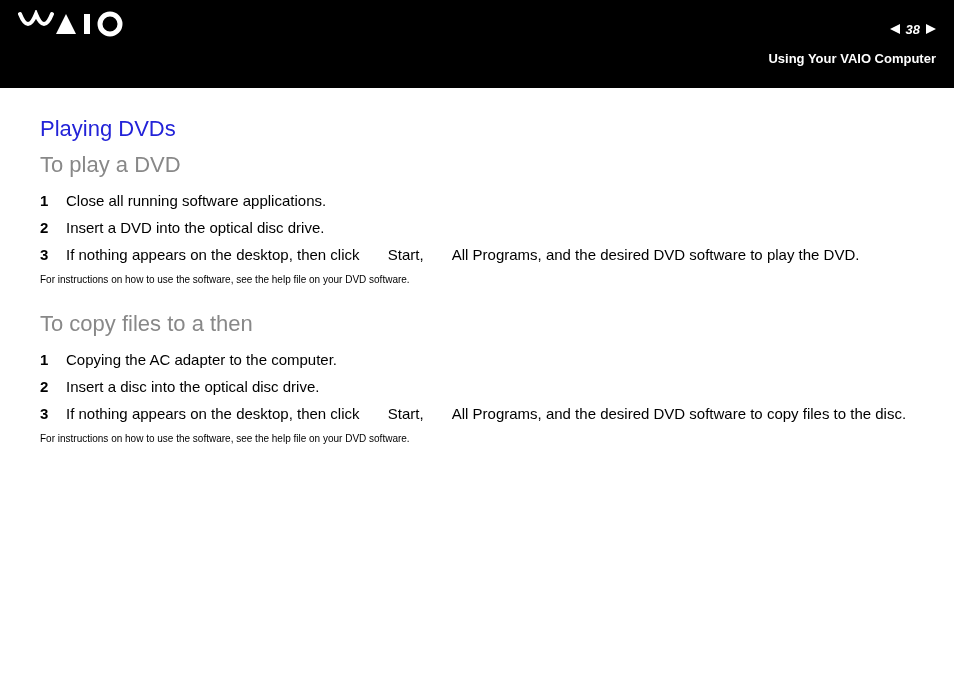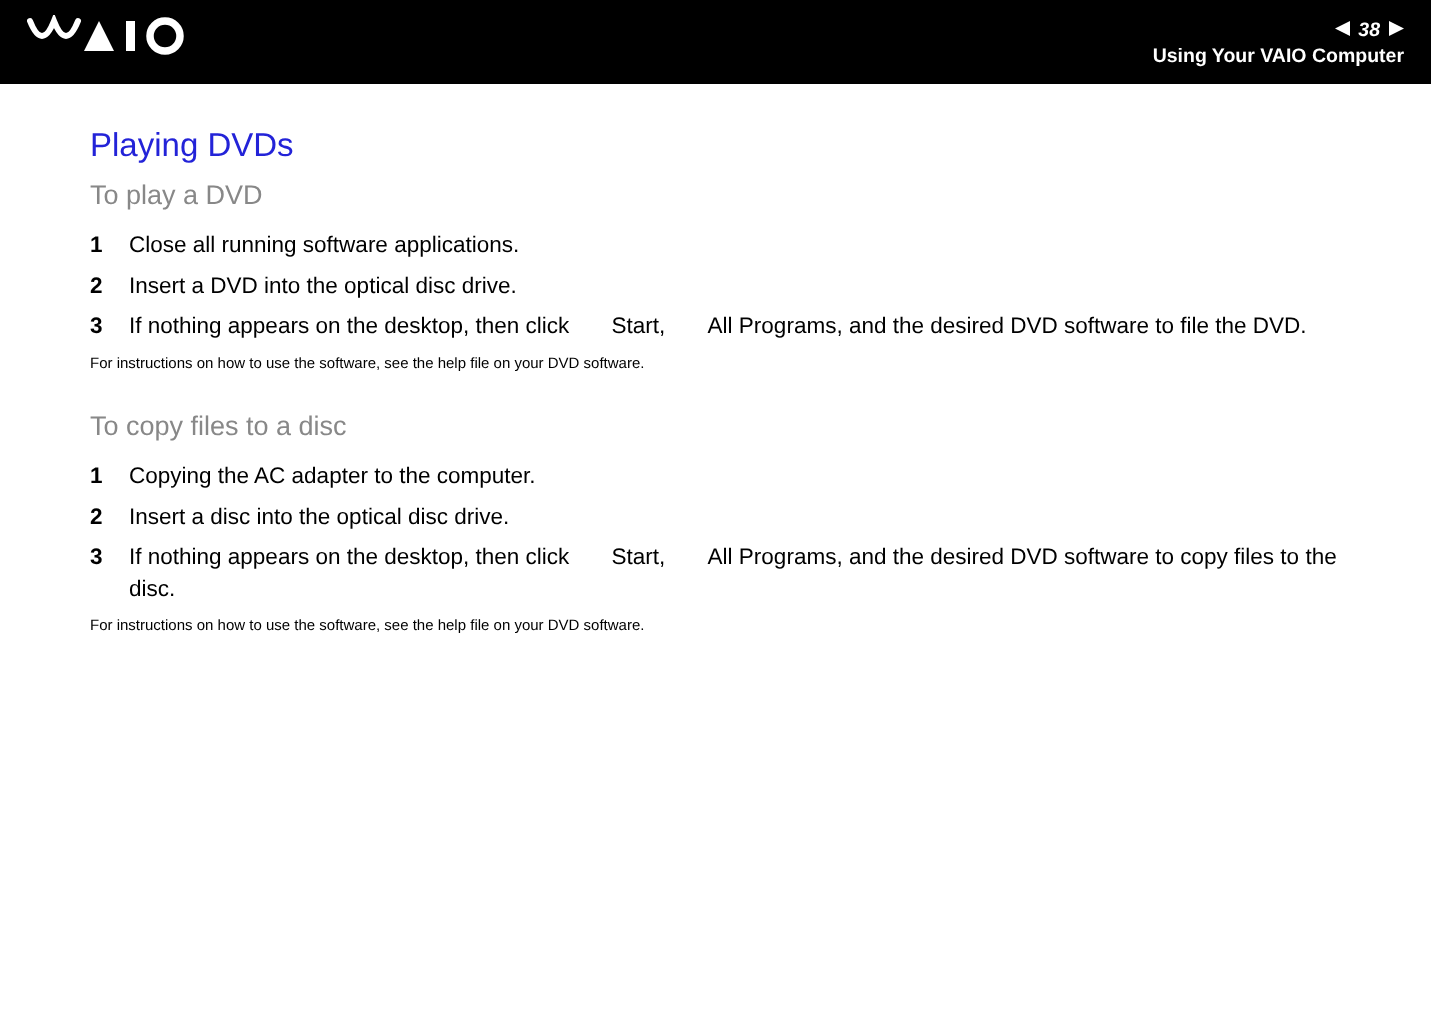--- a/index.html
+++ b/index.html
@@ -24,52 +24,52 @@
     height: 48px;
   }
   .logo svg { display: block; }
   .header-right {
     display: flex;
     flex-direction: column;
     align-items: flex-end;
     justify-content: center;
     color: #fff;
     font-size: 12px;
-    padding: 12px 0;
+    padding: 22px 0;
   }
   .pagerow {
     display: flex;
     align-items: center;
     gap: 4px;
   }
   .page-num {
     font-style: italic;
     font-weight: bold;
     font-size: 13px;
   }
   .nav-tri {
     display: inline-block;
   }
   .section-title-row {
     font-weight: bold;
     font-size: 13px;
-    margin-top: 2px;
+    margin-top: 14px;
   }
   .content {
-    padding: 28px 40px 0 60px;
+    padding: 28px 40px 0 40px;
   }
   .h-blue {
     color: #2323d8;
     font-size: 22px;
     font-weight: 400;
     margin-bottom: 10px;
   }
   .h-gray {
     color: #888;
-    font-size: 18px;
+    font-size: 22px;
     font-weight: 400;
     margin-bottom: 12px;
   }
   .steps {
     list-style: none;
     margin-bottom: 8px;
   }
   .steps li {
     display: flex;
     font-size: 15px;
@@ -128,27 +128,27 @@
       <span class="step-num">1</span>
       <span class="step-text">Close all running software applications.</span>
     </li>
     <li>
       <span class="step-num">2</span>
       <span class="step-text">Insert a DVD into the optical disc drive.</span>
     </li>
     <li>
       <span class="step-num">3</span>
       <span class="step-text">
-        <span>If nothing appears on the desktop, then click </span><span class="b">Start</span><span>, </span><span class="b">All Programs</span><span>, and the desired DVD software to file the DVD.</span>
+        <span>If nothing appears on the desktop, then click </span><span class="b">Start</span><span>, </span><span class="b">All Programs</span><span>, and the desired DVD software to play the DVD.</span>
       </span>
     </li>
   </ol>
   <div class="para">For instructions on how to use the software, see the help file on your DVD software.</div>
 
-  <div class="h-gray">To copy files to a disc</div>
+  <div class="h-gray">To copy files to a then</div>
   <ol class="steps">
     <li>
       <span class="step-num">1</span>
       <span class="step-text">Copying the AC adapter to the computer.</span>
     </li>
     <li>
       <span class="step-num">2</span>
       <span class="step-text">Insert a disc into the optical disc drive.</span>
     </li>
     <li>

